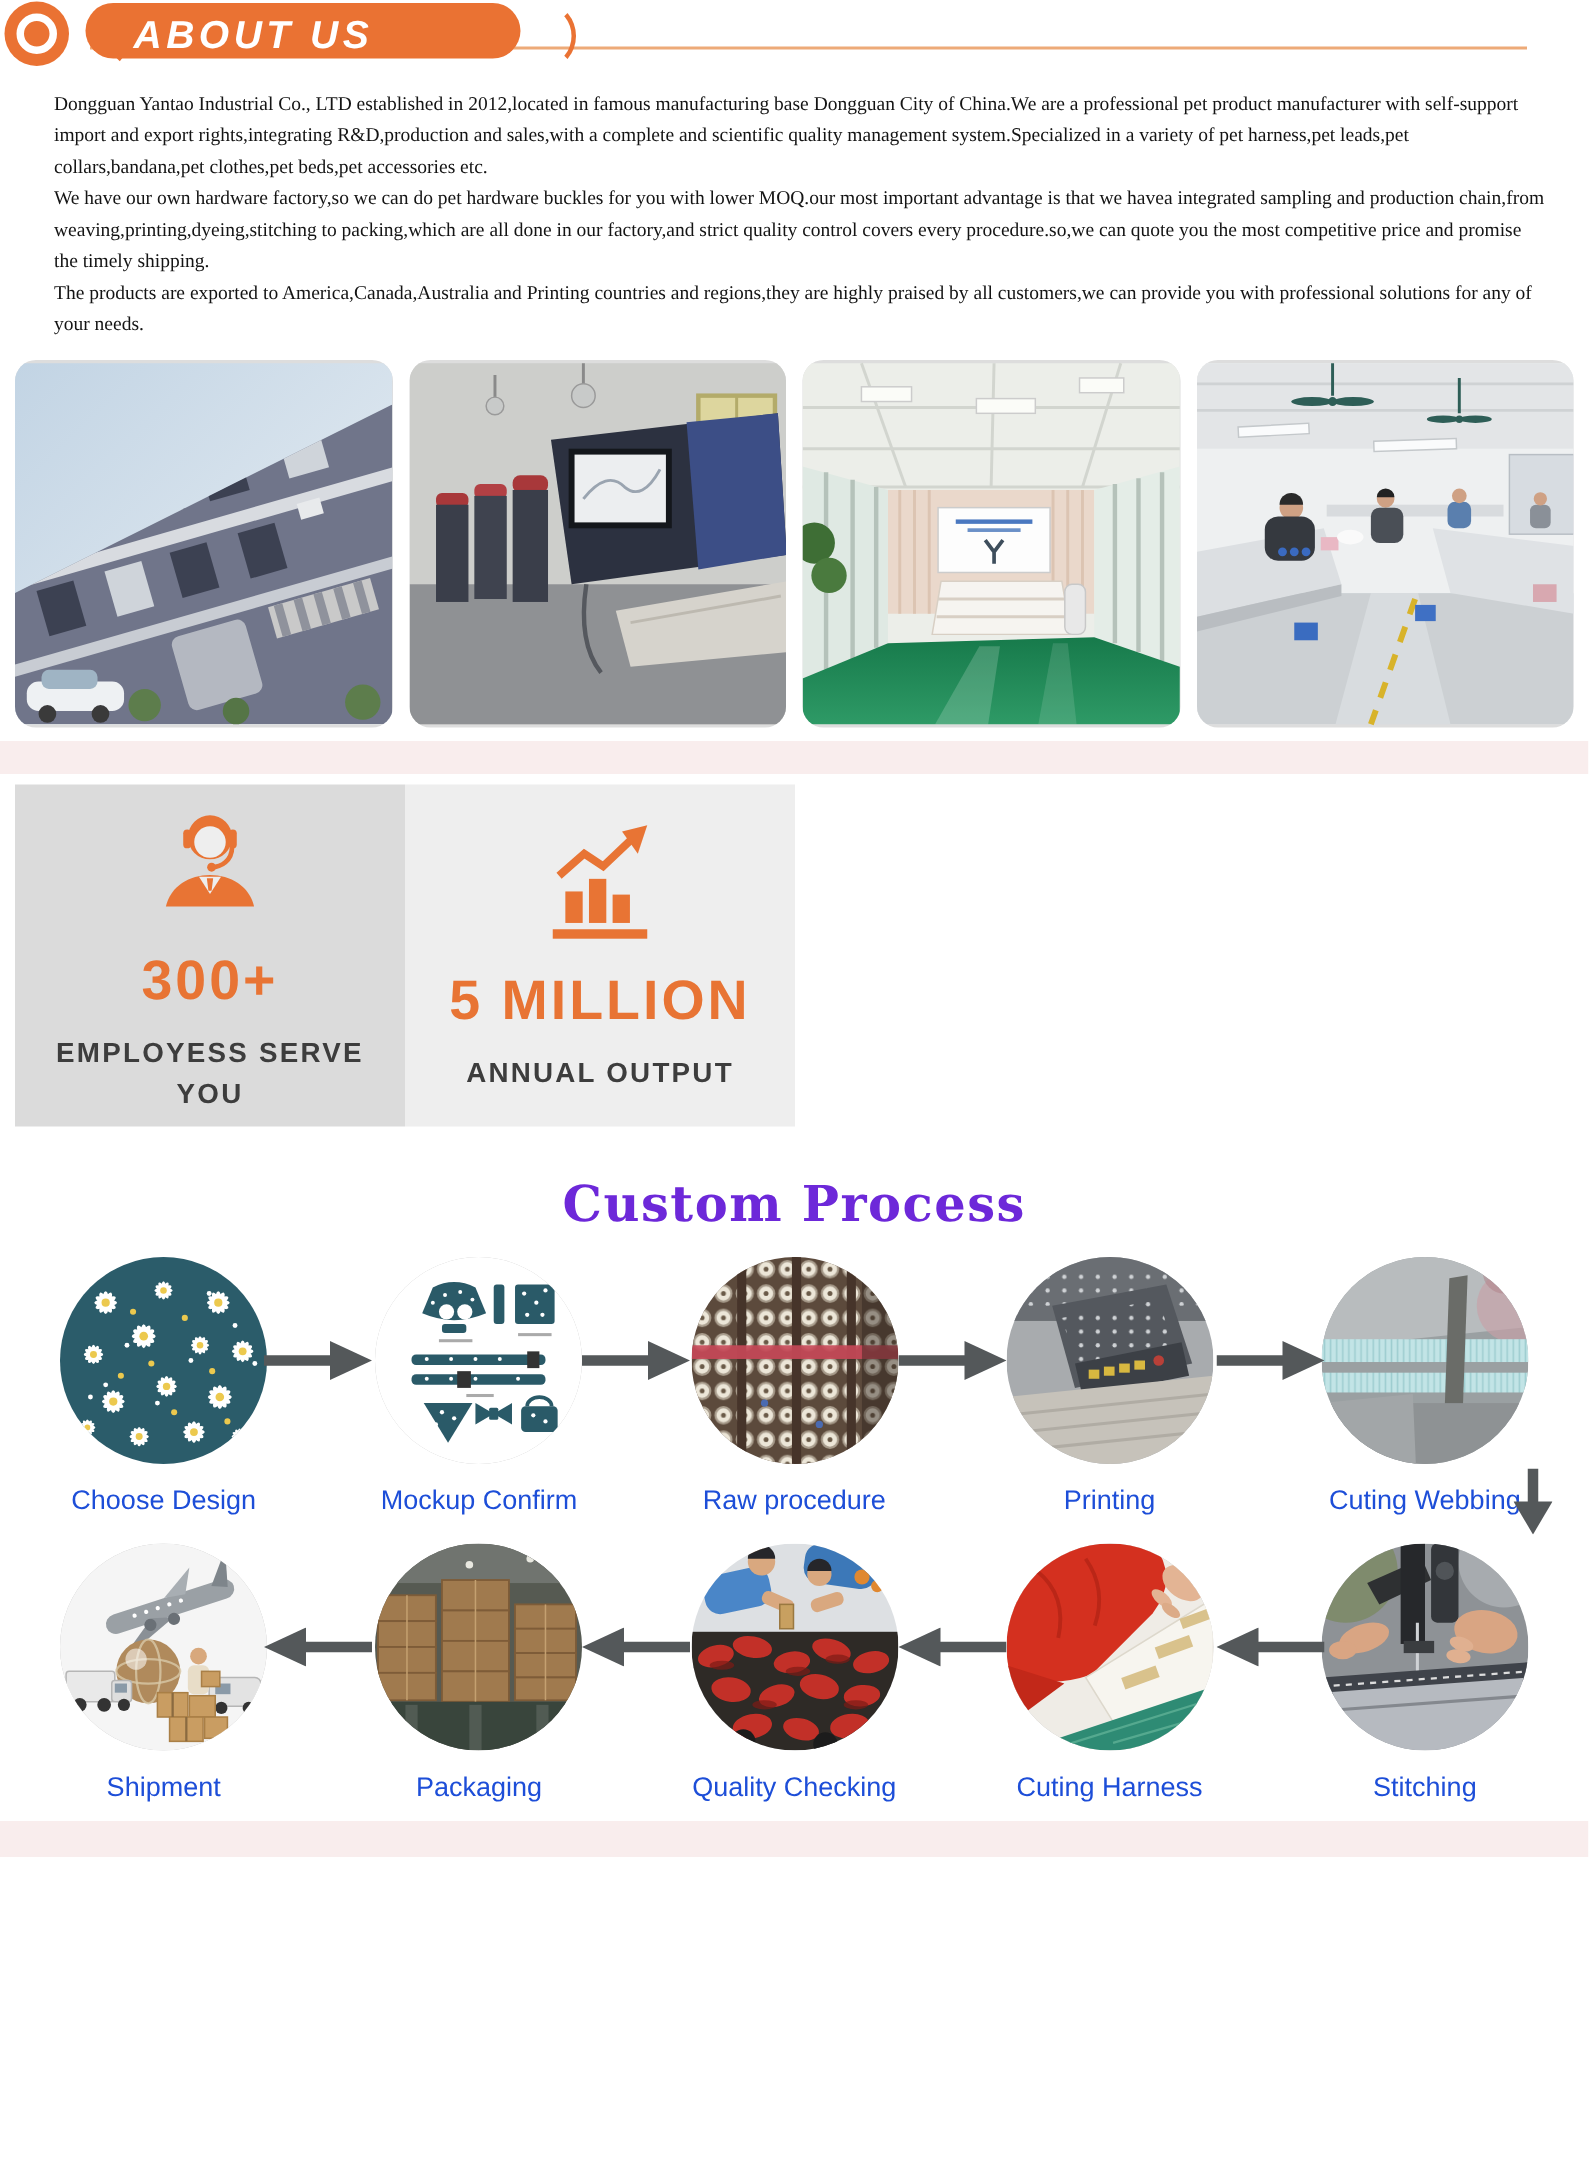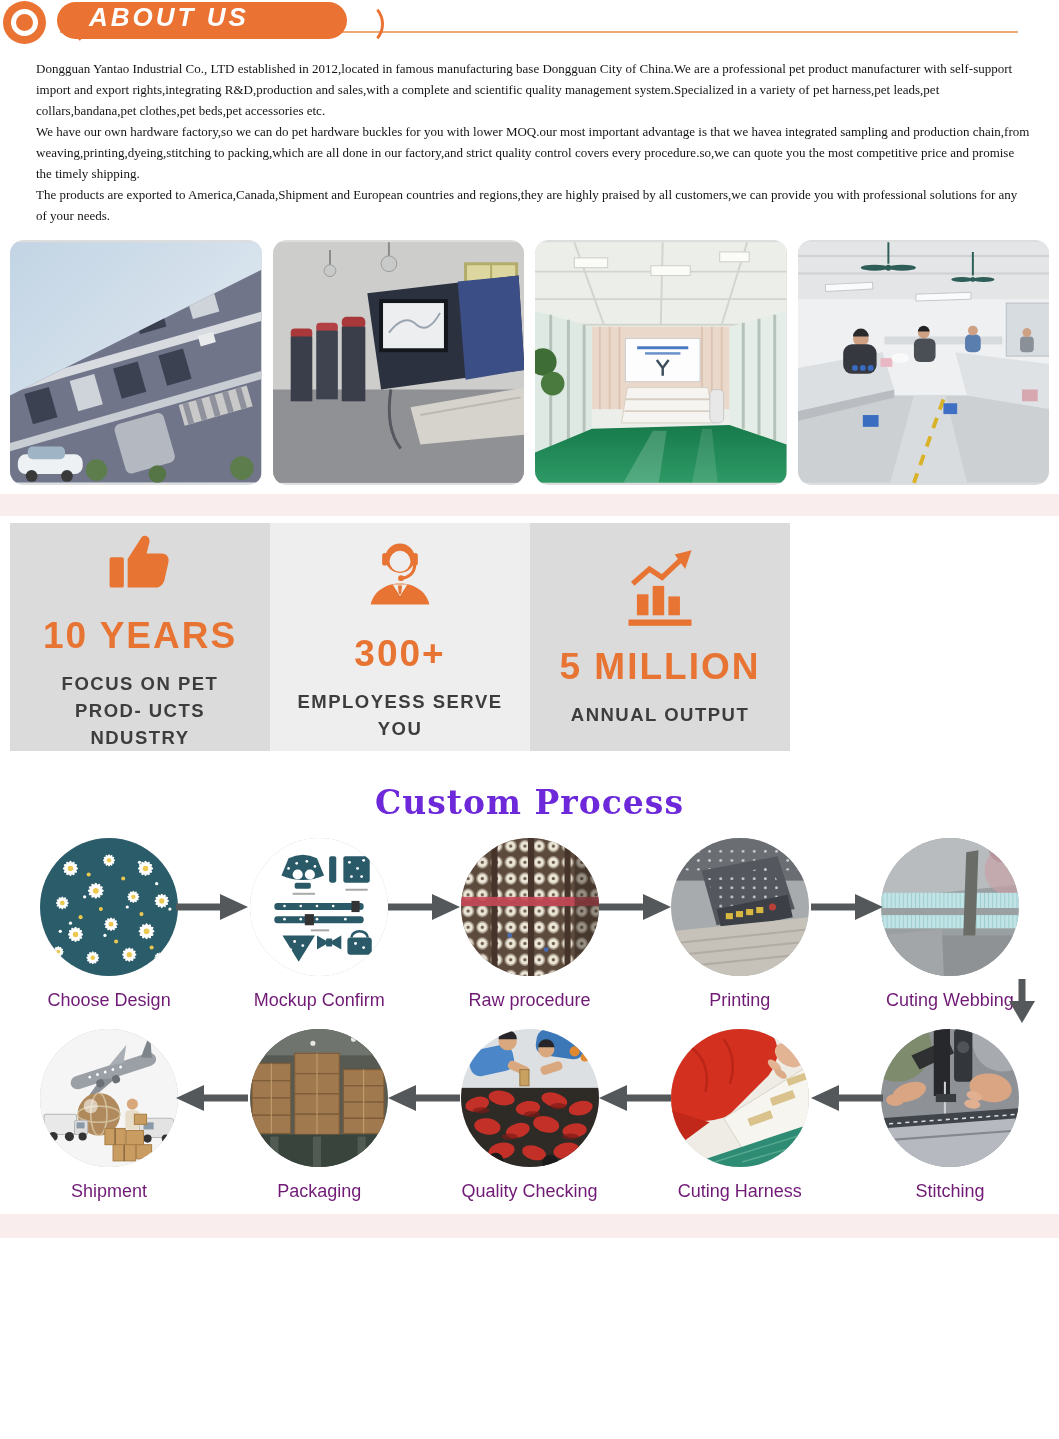--- a/index.html
+++ b/index.html
@@ -8,21 +8,21 @@
 
   
   .header{position:relative;height:46px;}
   .hdr-line{position:absolute;left:60px;top:31px;width:958px;height:2px;background:#edaa78;}
   .badge{position:absolute;left:3px;top:1px;width:43px;height:43px;border-radius:50%;background:#ea7233;}
   .badge::after{content:"";position:absolute;inset:8px;border:5px solid #fff;border-radius:50%;}
   .arc{position:absolute;border:3px solid transparent;border-radius:50%;}
   .arc.a1{left:46px;top:3px;width:34px;height:38px;border-right-color:#ea7233;}
   .arc.a2{left:348px;top:3px;width:30px;height:36px;border-right-color:#ea7233;}
   .banner{position:absolute;left:57px;top:2px;width:258px;height:37px;background:#ea7233;border-radius:19px;
-          display:flex;align-items:flex-start;padding-left:32px;color:#fff;font-style:italic;font-weight:bold;
+          display:flex;align-items:flex-end;padding-left:32px;color:#fff;font-style:italic;font-weight:bold;
           font-size:26px;letter-spacing:3px;}
 
   
   .about{margin:12px 28px 0 36px;font-size:13px;line-height:21px;font-family:Liberation Serif, serif;}
   .about p{margin:0;}
 
   
   .gallery{display:flex;gap:11px;padding:0 10px;margin-top:14px;}
   .photo{flex:1;height:245px;border-radius:14px;overflow:hidden;background:#ddd;}
   .photo svg{display:block;width:100%;height:100%;}
@@ -39,21 +39,21 @@
   .stat-label{margin-top:13px;font-size:18.5px;font-weight:600;color:#3d3d3d;letter-spacing:1.5px;line-height:27px;width:230px;}
 
   
   .cp-title{text-align:center;font-family:"DejaVu Serif",serif;font-weight:bold;font-size:33px;margin:32px 0 0;letter-spacing:1px;color:#6d28d9;}
   .prow{position:relative;display:flex;padding:0 4px;margin-top:16px;}
   .prow.r2{margin-top:18px;}
   .pstep{flex:1;display:flex;flex-direction:column;align-items:center;}
   .pcircle{width:138px;height:138px;border-radius:50%;overflow:hidden;}
   .pcircle.ring{box-shadow:inset 0 0 0 1px #bdbdbd;}
   .pcircle svg{display:block;width:138px;height:138px;}
-  .plabel{margin-top:14px;font-size:18px;color:#701a75;}
+  .plabel{margin-top:14px;font-size:18px;color:#1d4ed8;}
   .arr{position:absolute;top:56px;}
   .arr.p1{left:176px;} .arr.p2{left:388px;} .arr.p3{left:599px;} .arr.p4{left:811px;}
   .darr{position:absolute;right:24px;top:141px;}
 
   .bottom-band{height:24px;background:#f9eded;margin-top:12px;}
 </style>
 </head>
 <body>
 
 <div class="page">
@@ -64,21 +64,21 @@
     <div class="arc a1"></div>
     <div class="banner">
       <span>ABOUT US</span>
     </div>
     <div class="arc a2"></div>
   </div>
 
   <div class="about">
     <p>Dongguan Yantao Industrial Co., LTD  established in 2012,located in famous manufacturing base Dongguan City of China.We are a professional pet product manufacturer with self-support import and export rights,integrating R&amp;D,production and sales,with a complete and scientific quality management system.Specialized in a variety of pet harness,pet leads,pet collars,bandana,pet clothes,pet beds,pet accessories etc.</p>
     <p>We have our own hardware factory,so we can do pet hardware buckles for you with lower MOQ.our most important advantage is that we havea integrated sampling and production chain,from weaving,printing,dyeing,stitching to packing,which are all done in our factory,and strict quality control covers every procedure.so,we can quote you the most competitive price and promise the timely shipping.</p>
-    <p>The products are exported to America,Canada,Shipment and European countries and regions,they are highly praised by all customers,we can provide you with professional solutions for any of your needs.</p>
+    <p>The products are exported to America,Canada,Australia and Printing countries and regions,they are highly praised by all customers,we can provide you with professional solutions for any of your needs.</p>
   </div>
 
   <div class="gallery">
 
     <div class="photo">
       <svg viewBox="0 0 256 245">
         <defs>
           <linearGradient id="sky1" x1="0" y1="0" x2="1" y2="1">
             <stop offset="0" stop-color="#c2d4e4"></stop>
               <stop offset="1" stop-color="#e9eff4"></stop>
@@ -261,30 +261,20 @@
         <rect x="228" y="150" width="16" height="12" fill="#d8a8b0"></rect>
       </svg>
     </div>
   </div>
 
   <div class="band"></div>
 
   <div class="stats">
     <div class="stat">
       <svg viewBox="0 0 80 80">
-        <g fill="#e87434">
-          <rect x="8" y="36" width="15" height="32" rx="2"></rect>
-          <path d="M27 68 V38 l14 -22 c3 -5 10 -2 9 4 l-3 12 h16 c5 0 8 4 7 9 l-4 18 c-1 5 -4 9 -10 9 z"></path>
-        </g>
-      </svg>
-      <div class="stat-value">10 YEARS</div>
-      <div class="stat-label">FOCUS ON PET PROD- UCTS NDUSTRY</div>
-    </div>
-    <div class="stat">
-      <svg viewBox="0 0 80 80">
         <circle cx="40" cy="24" r="14" fill="#e87434"></circle>
         <circle cx="40" cy="27" r="10" fill="#eeeeee"></circle>
         <rect x="23" y="19" width="5" height="12" rx="2.5" fill="#e87434"></rect>
         <rect x="52" y="19" width="5" height="12" rx="2.5" fill="#e87434"></rect>
         <path d="M54 30 c0 9 -7 13 -13 13" stroke="#e87434" stroke-width="3" fill="none"></path>
         <circle cx="41" cy="43" r="2.8" fill="#e87434"></circle>
         <path d="M12 68 c3 -13 15 -20 28 -20 s25 7 28 20 z" fill="#e87434"></path>
         <polygon points="33,49 47,49 40,60" fill="#eeeeee"></polygon>
         <polygon points="38,50 42,50 41,58 39,58" fill="#e87434"></polygon>
       </svg>

